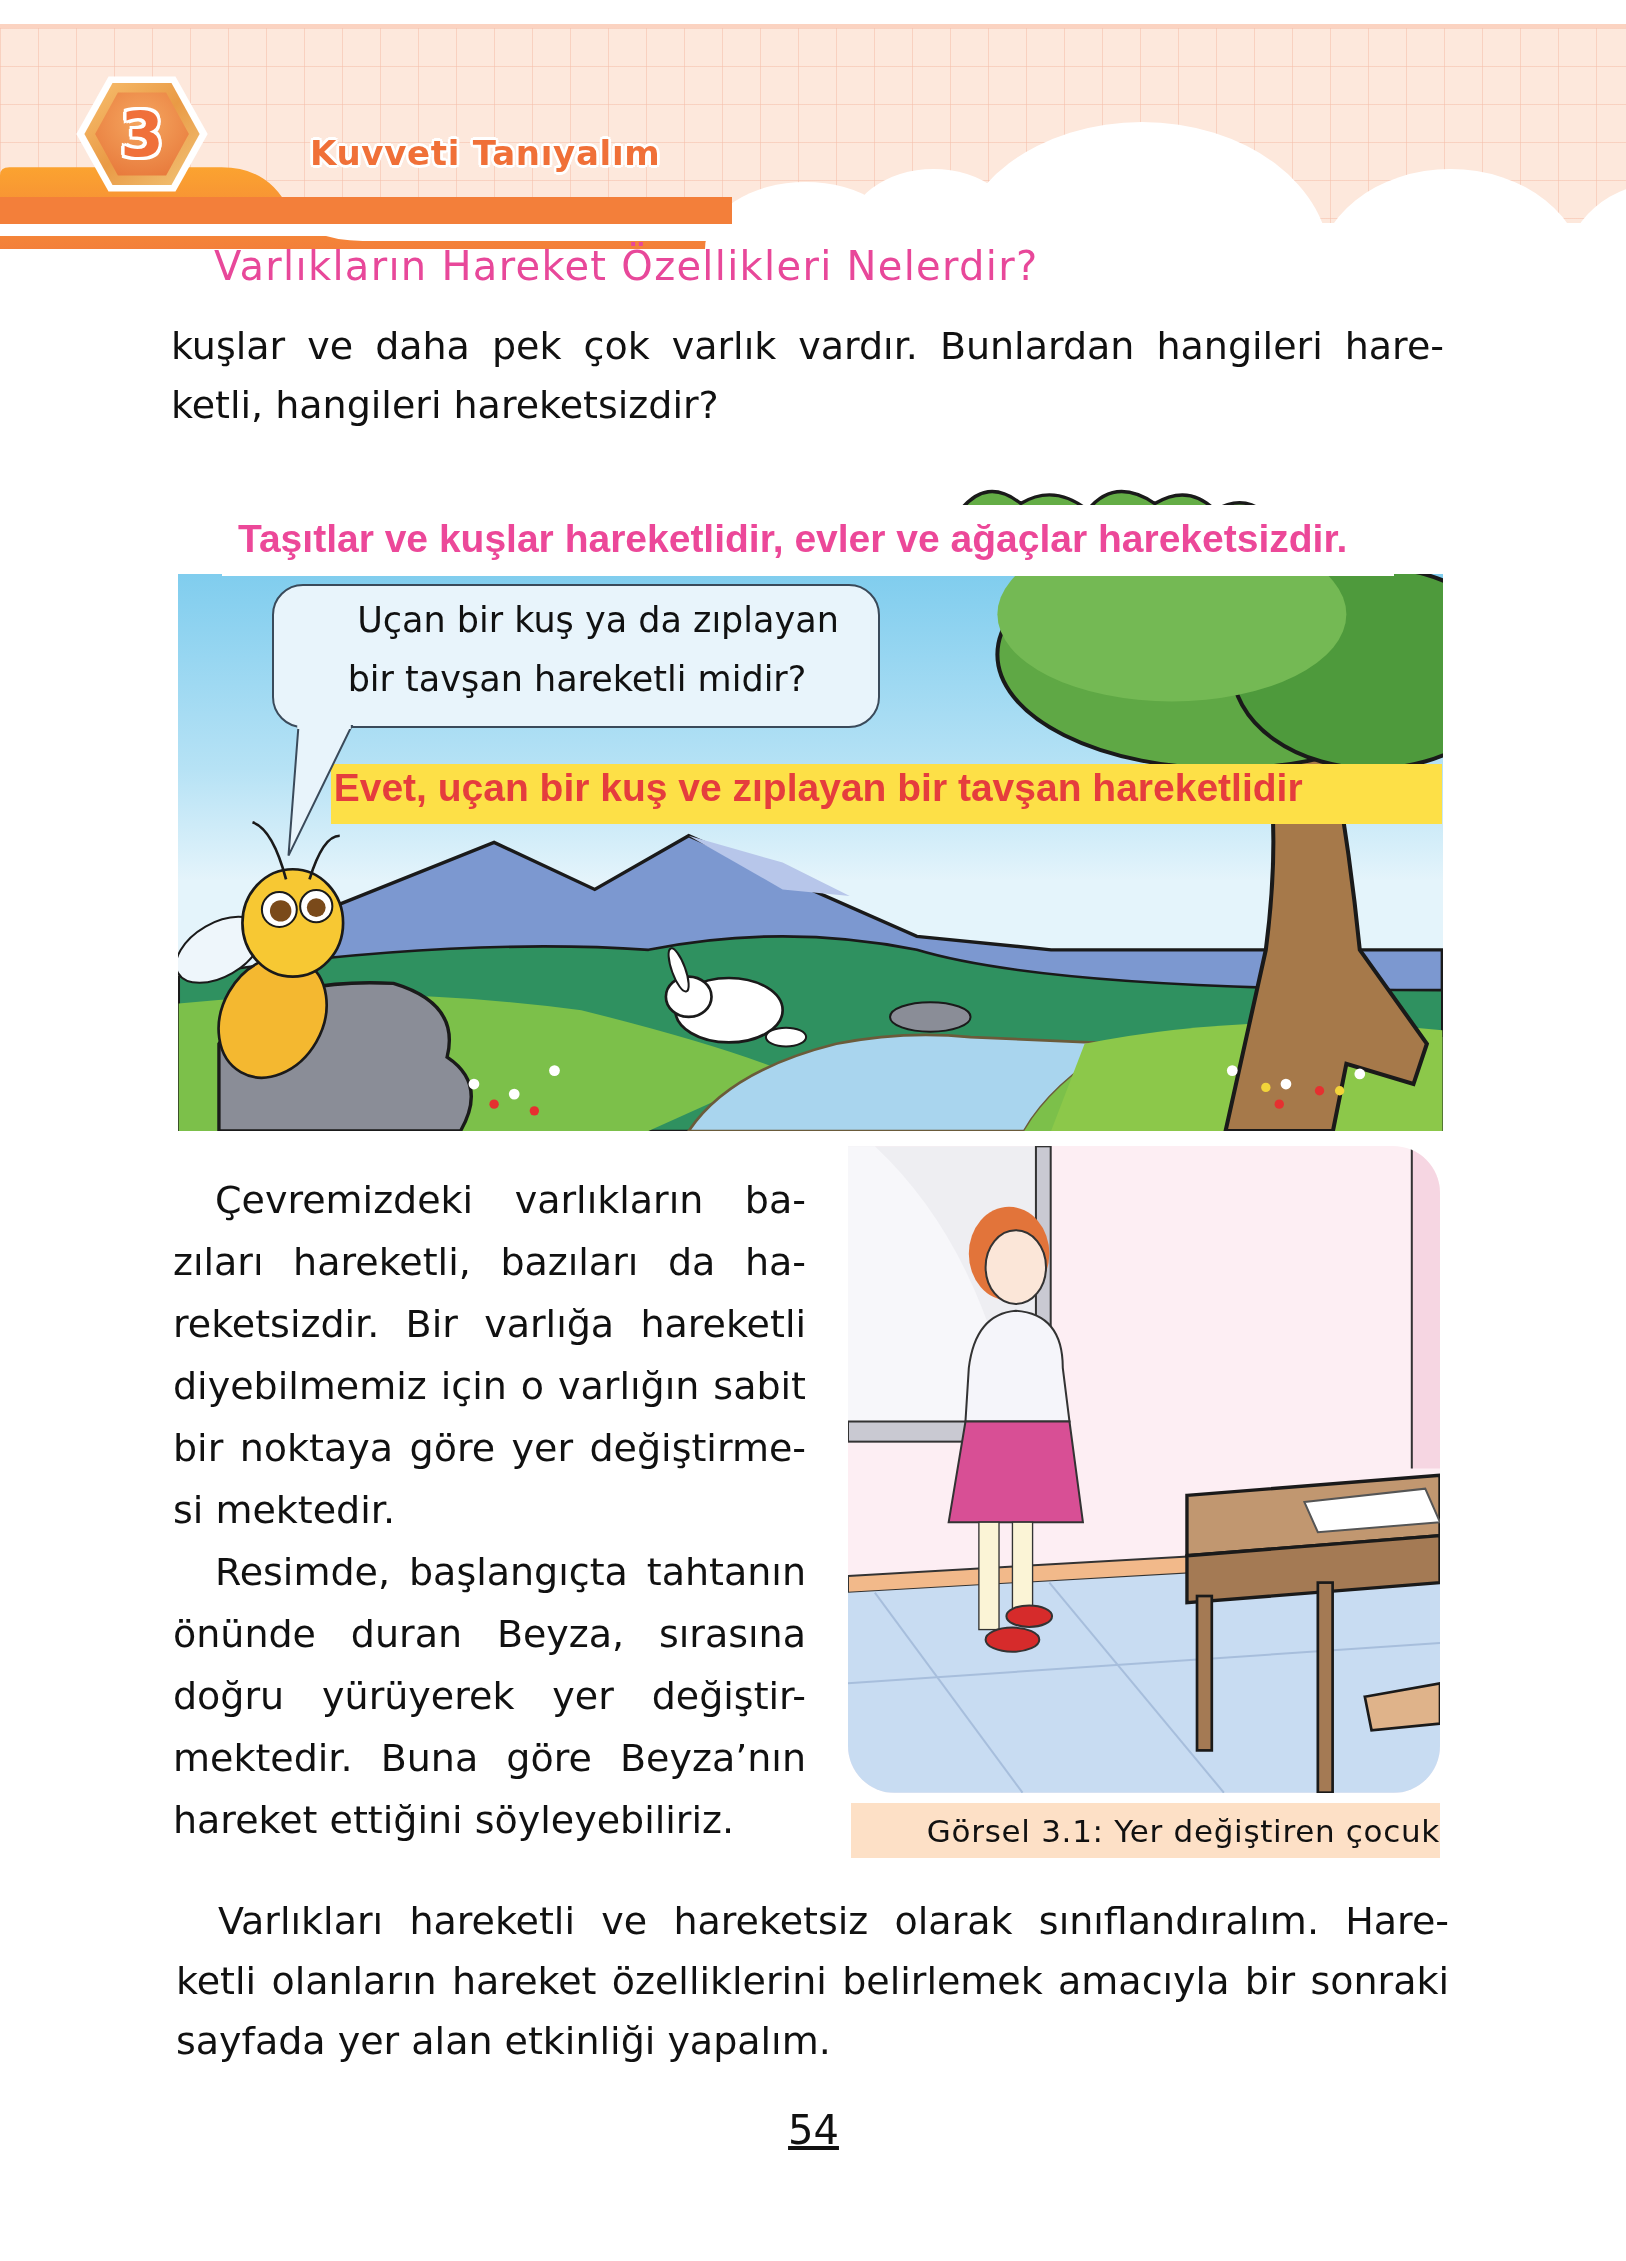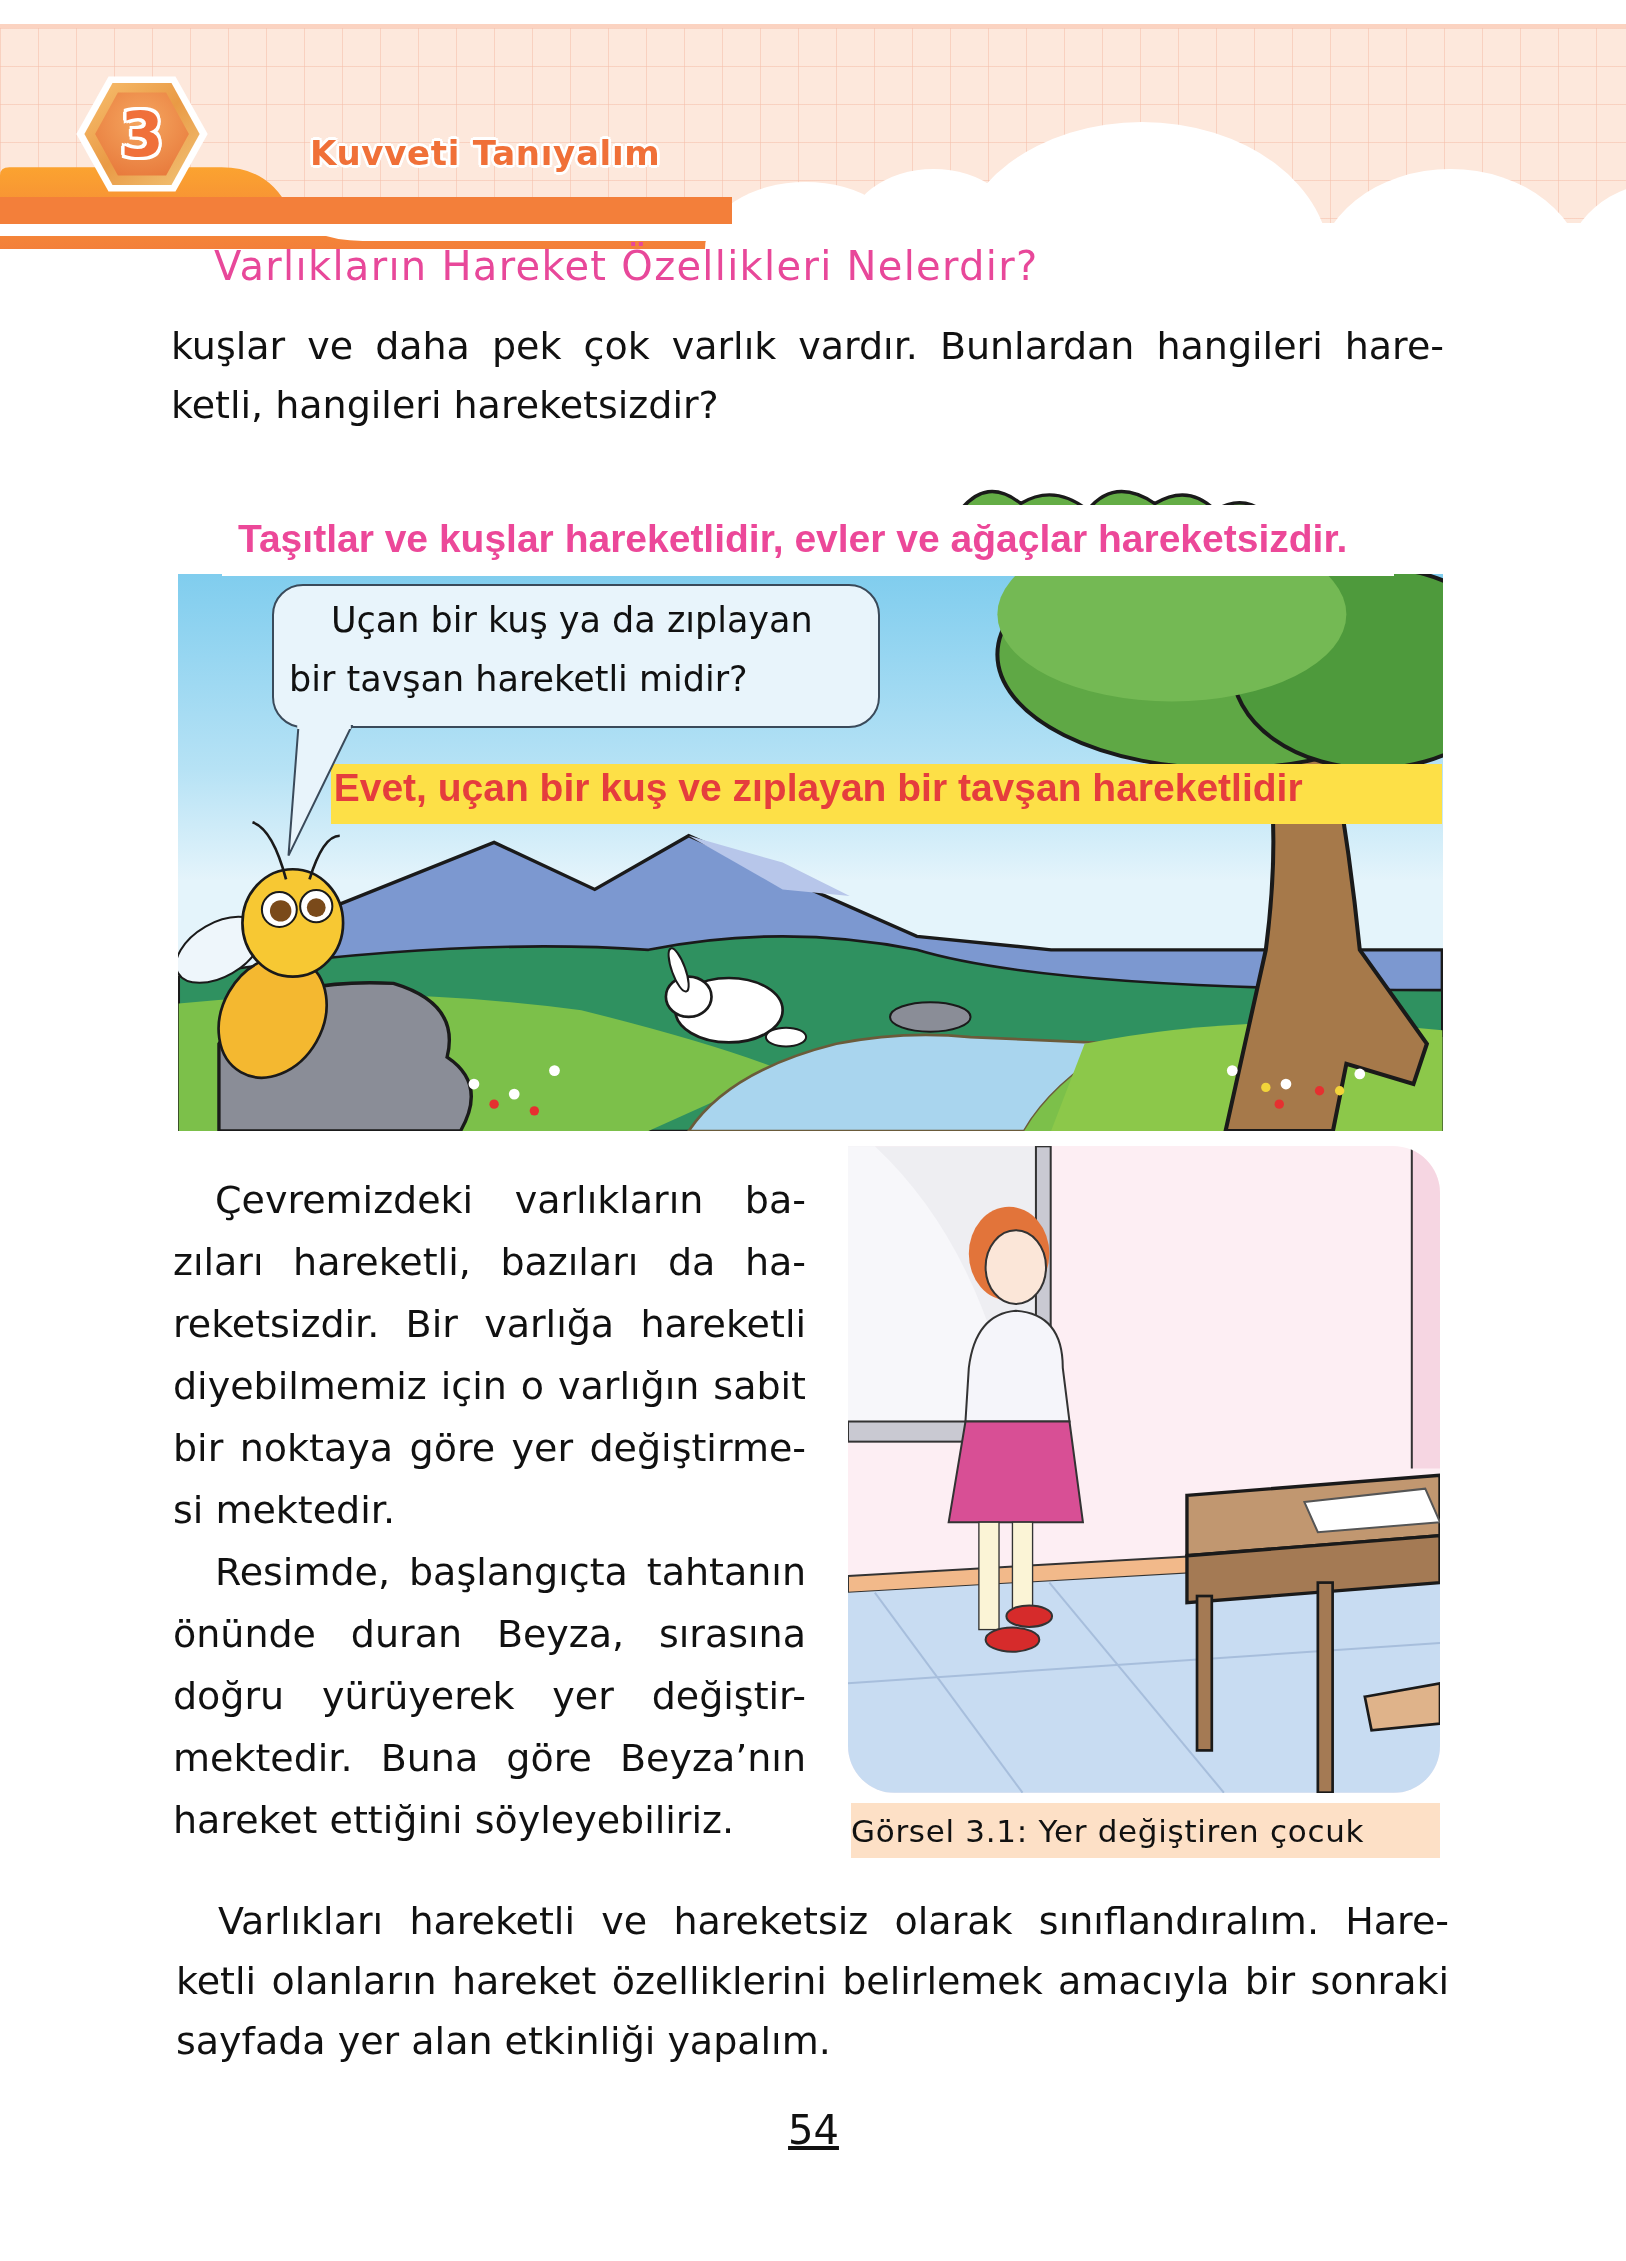--- a/index.html
+++ b/index.html
@@ -73,34 +73,34 @@
     .scene {
       position: absolute; left: 178px; top: 574px; width: 1265px; height: 557px; overflow: hidden; z-index: 2;
       background: linear-gradient(to bottom, #80cdee 0%, #b6e2f5 35%, #e4f4fb 55%);
     }
     .speech-bubble {
       position: absolute; left: 272px; top: 584px; width: 608px; height: 144px; z-index: 7;
       background: #e8f4fb; border: 2px solid #3a4a5a; border-radius: 31px;
     }
     .bubble-text {
       position: absolute; left: 0; top: 5.4px; width: 591px;
-      font-family: "DejaVu Sans", sans-serif; font-size: 35px; line-height: 59px; color: #111;
+      font-family: "DejaVu Sans", sans-serif; font-size: 35px; line-height: 59px; color: #111; text-align: center;
     }
     .bubble-text .l1 { display: block; padding-left: 57px; white-space: nowrap; }
     .bubble-text .l2 { display: block; padding-left: 15px; white-space: nowrap; }
     .bubble-tail { position: absolute; z-index: 7; }
 
     
     .classroom {
       position: absolute; left: 848px; top: 1146px; width: 592px; height: 647px; overflow: hidden;
       border-radius: 0 47px 47px 47px; background: #fdeef3;
     }
     .caption-bar {
       position: absolute; left: 851px; top: 1803px; width: 589px; height: 55px; background: #fde0c6;
-      display: flex; align-items: center; justify-content: flex-start;
+      display: flex; align-items: center; justify-content: flex-end;
     }
     .caption-text { font-family: "DejaVu Sans", sans-serif; font-size: 31px; color: #111; letter-spacing: 0.7px; }
 
     .page-number {
       position: absolute; left: 0; width: 1627px; top: 2107px; text-align: center;
       font-family: "DejaVu Sans", sans-serif; font-size: 40px; color: #111; text-decoration: underline;
     }
   </style>
 </head>
 <body>

